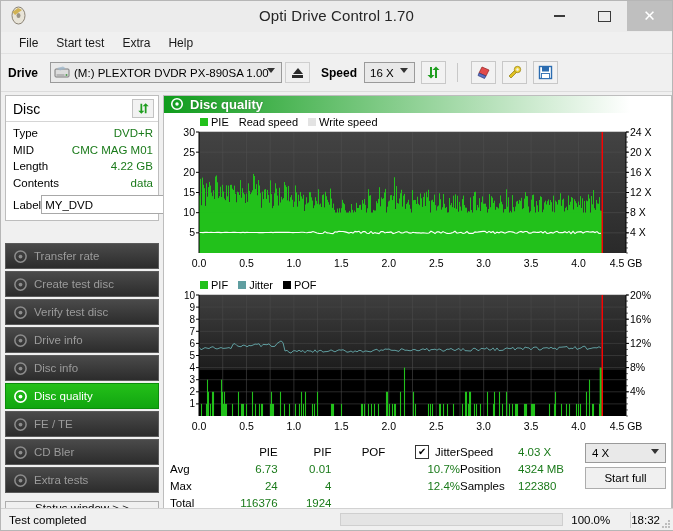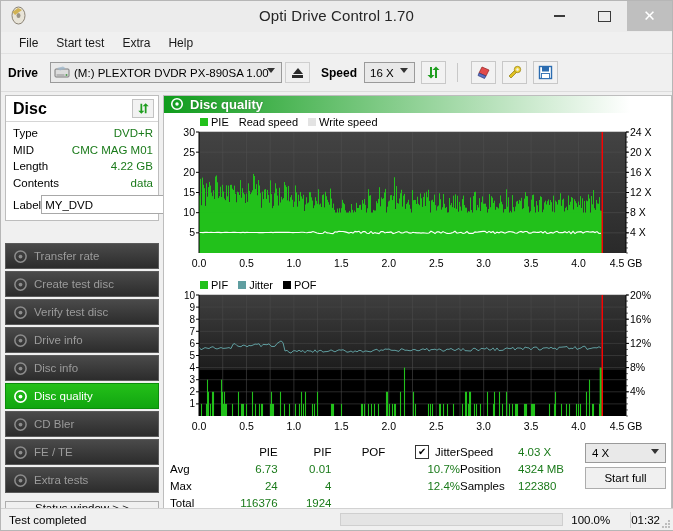--- a/index.html
+++ b/index.html
@@ -76,21 +76,21 @@
   .tbgap{width:7px;}
   
   .body{display:flex;padding:3px 4px 0 4px;height:420px;box-sizing:border-box;}
   .leftcol{width:154px;flex:none;display:flex;flex-direction:column;}
   
   .disc-panel{border:1px solid #bdbdbd;background:#fff;}
   .disc-head{
     display:flex;align-items:center;justify-content:space-between;
     padding:3px 4px 3px 7px;border-bottom:1px solid #d5d5d5;
   }
-  .disc-head .t{font-weight:bold;font-size:16px;}
+  .disc-head .t{font-weight:normal;font-size:14px;}
   .sm-btn{width:22px;height:19px;border:1px solid #c3c3c3;background:#f2f2f2;
     display:flex;align-items:center;justify-content:center;box-sizing:border-box;}
   .disc-rows{padding:3px 5px 5px 7px;}
   .drow{display:flex;justify-content:space-between;line-height:16.5px;font-size:11.5px;align-items:center;}
   .drow .k{color:#000;}
   .drow .v{color:#1a7a1a;}
   .label-row{display:flex;align-items:center;margin-top:3px;}
   .label-row .k{width:36px;font-size:11.5px;}
   .label-input{
     flex:1;height:19px;border:1px solid #a8a8a8;background:#fff;
@@ -366,30 +366,30 @@
           </span>
           <span>Disc quality</span>
         </div>
         <div class="navbtn">
           <span class="nicon">
             <svg width="15" height="15" viewBox="0 0 16 16">
                 <circle cx="8" cy="8" r="6" fill="none" stroke="#8d8d8d" stroke-width="1.6"></circle>
                 <circle cx="8" cy="8" r="2" fill="#8d8d8d"></circle>
               </svg>
           </span>
-          <span>CD Bler</span>
+          <span>FE / TE</span>
         </div>
         <div class="navbtn">
           <span class="nicon">
             <svg width="15" height="15" viewBox="0 0 16 16">
                 <circle cx="8" cy="8" r="6" fill="none" stroke="#8d8d8d" stroke-width="1.6"></circle>
                 <circle cx="8" cy="8" r="2" fill="#8d8d8d"></circle>
               </svg>
           </span>
-          <span>FE / TE</span>
+          <span>CD Bler</span>
         </div>
         <div class="navbtn">
           <span class="nicon">
             <svg width="15" height="15" viewBox="0 0 16 16">
                 <circle cx="8" cy="8" r="6" fill="none" stroke="#8d8d8d" stroke-width="1.6"></circle>
                 <circle cx="8" cy="8" r="2" fill="#8d8d8d"></circle>
               </svg>
           </span>
           <span>Extra tests</span>
         </div>
@@ -1219,21 +1219,21 @@
     </div>
   </div>
 
   <div class="statusbar">
     <span class="sb-text">Test completed</span>
     <span class="sb-prog">
       <span class="fill" id="prog-fill" style="width: 100%;"></span>
     </span>
     <span class="sb-pct">100.0%</span>
     <span class="sb-div"></span>
-    <span class="sb-time">01:32</span>
+    <span class="sb-time">18:32</span>
     <span class="grip">
       <svg width="9" height="9" viewBox="0 0 9 9">
         <circle cx="7" cy="2" r=".9" fill="#a6a6a6"></circle>
           <circle cx="7" cy="5" r=".9" fill="#a6a6a6"></circle>
           <circle cx="4" cy="5" r=".9" fill="#a6a6a6"></circle>
         <circle cx="7" cy="8" r=".9" fill="#a6a6a6"></circle>
           <circle cx="4" cy="8" r=".9" fill="#a6a6a6"></circle>
           <circle cx="1" cy="8" r=".9" fill="#a6a6a6"></circle>
       </svg>
     </span>

